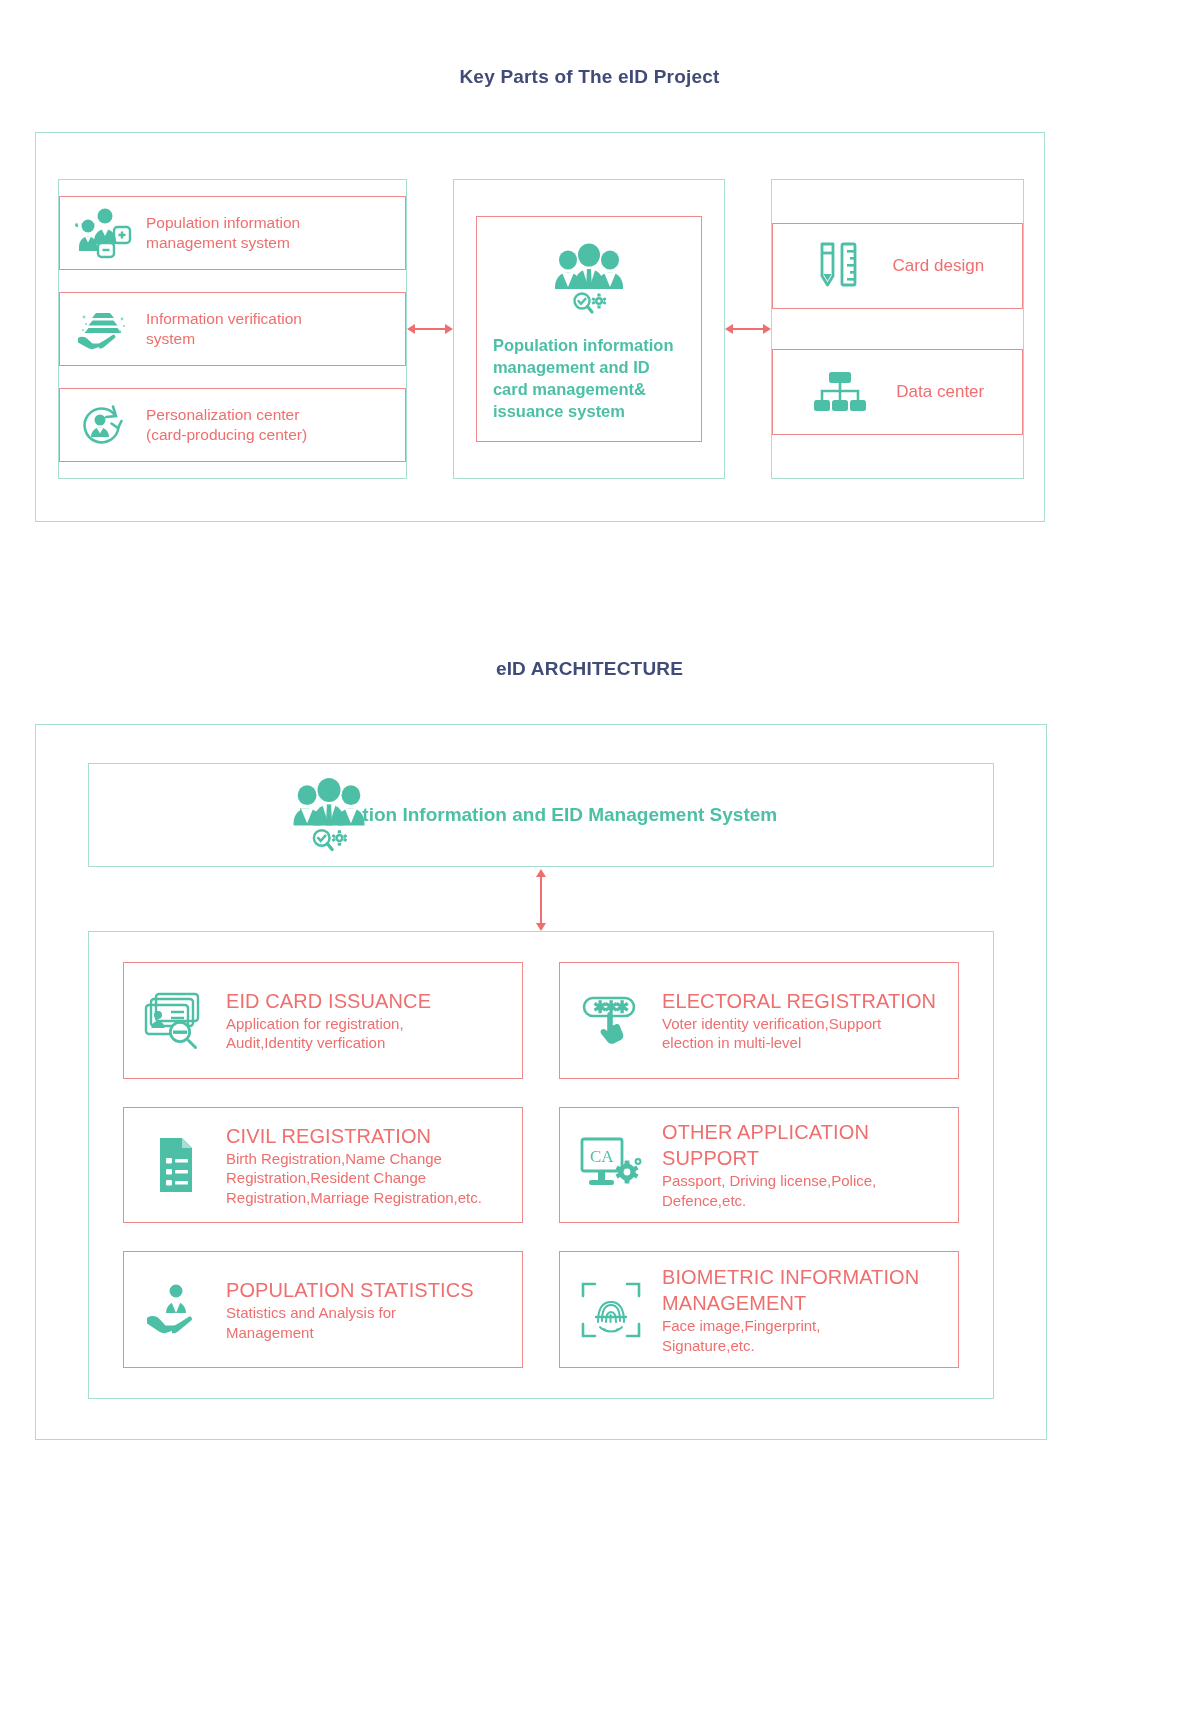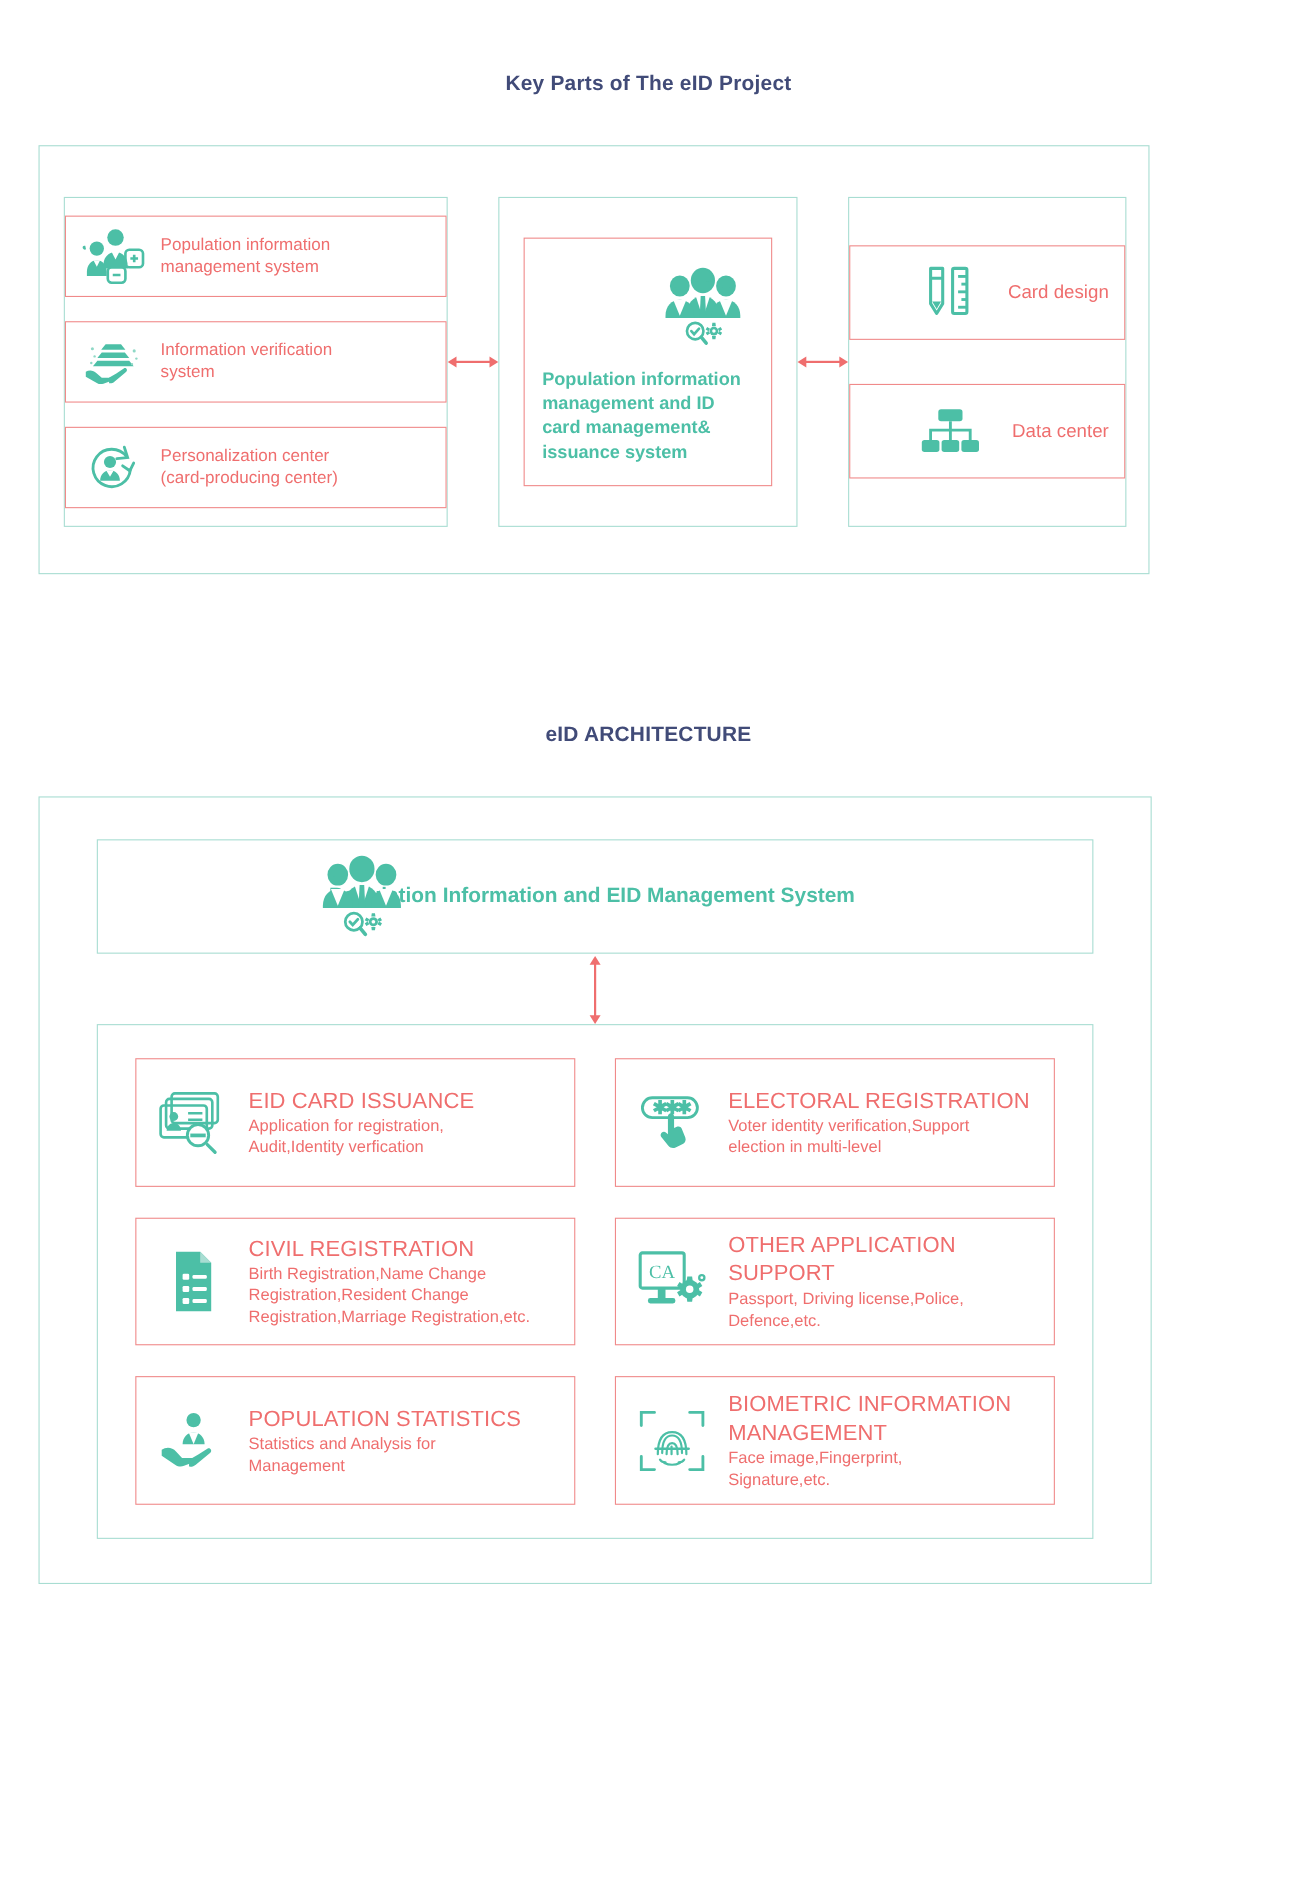--- a/index.html
+++ b/index.html
@@ -90,32 +90,32 @@
     line-height: 1.28;
   }
   .item-icon { flex: 0 0 auto; display: flex; align-items: center; justify-content: center; }
 
   
   #kp-center-card {
     border: 1px solid #f08a8a;
     background: #fff;
     width: 226px;
     padding: 24px 16px 18px 16px;
-    display: flex; flex-direction: column; align-items: flex-end;
+    display: flex; flex-direction: column; align-items: center;
   }
   #kp-center-card .cc-text {
     margin-top: 18px;
     color: #4cbfa6;
     font-weight: bold;
     font-size: 16.5px;
     line-height: 1.32;
     align-self: stretch;
   }
 
-  .right-card { min-height: 86px; justify-content: flex-end; }
+  .right-card { min-height: 86px; justify-content: center; }
   .right-card .ic-label { font-size: 17px; margin-left: 12px; }
 
   
   #arch-banner {
     position: absolute;
     left: 52px; top: 38px;
     width: 906px; height: 104px;
     border: 1px solid #a8ddd2;
     background: #fff;
     display: flex;

